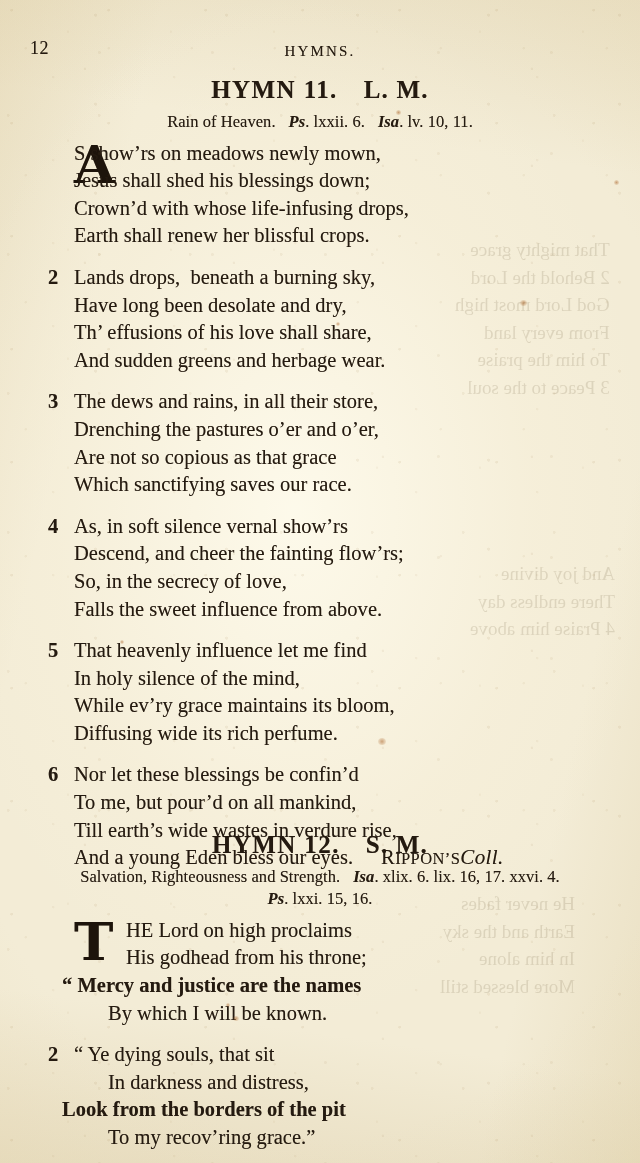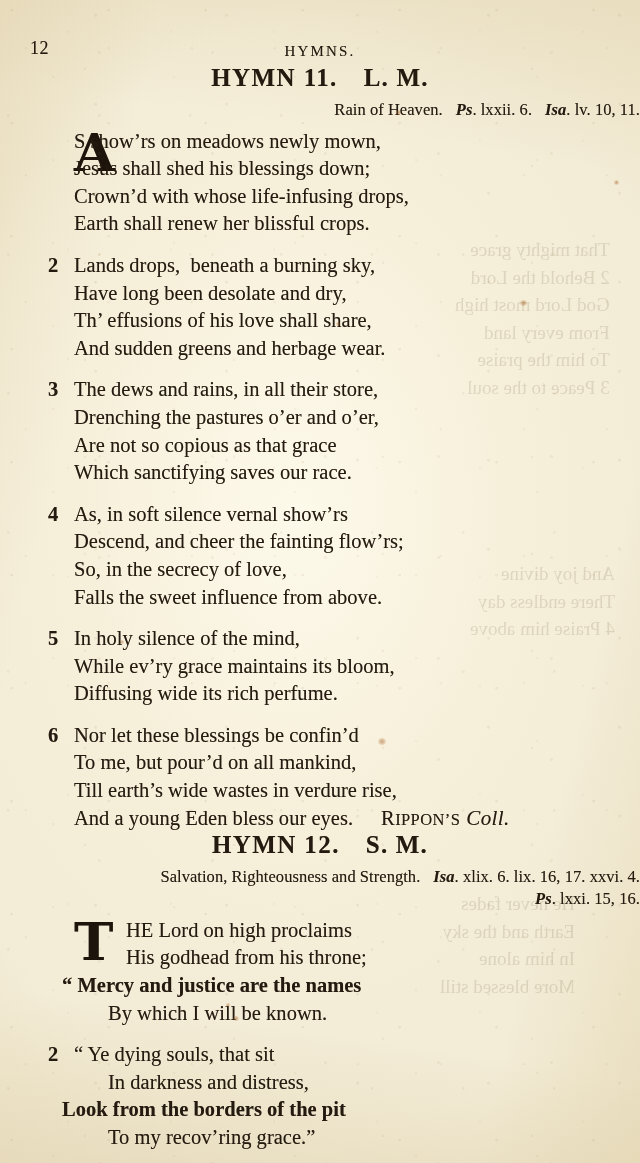--- a/index.html
+++ b/index.html
@@ -89,34 +89,34 @@
     right: 0;
     top: 43px;
     text-align: center;
     font-size: 15px;
     font-weight: 400;
     letter-spacing: 2.2px;
   }
 
   
   .hymn { position: absolute; left: 0; right: 0; }
-  #hymn-11 { top: 64px; }
+  #hymn-11 { top: 76px; }
   #hymn-12 { top: 831px; }
 
   .hymn-title {
     text-align: center;
     font-size: 25px;
     font-weight: 700;
     letter-spacing: 1.4px;
     line-height: 1.1;
   }
   .hymn-title .meter { margin-left: 26px; letter-spacing: 1.2px; }
 
   .hymn-subtitle {
-    text-align: right;
+    text-align: center;
     font-size: 16.5px;
     line-height: 1.28;
     margin-top: 7px;
     letter-spacing: 0.05px;
   }
   .hymn-subtitle .ref { margin-left: 13px; }
   .hymn-subtitle i { font-style: italic; font-weight: 600; }
   .subtitle-2 { margin-top: 1px; }
 
   
@@ -247,31 +247,31 @@
         </div>
 
         <div class="stanza">
           <div class="line"><span class="num">4</span><span>As, in soft silence vernal show’rs</span></div>
           <div class="line">Descend, and cheer the fainting flow’rs;</div>
           <div class="line">So, in the secrecy of love,</div>
           <div class="line">Falls the sweet influence from above.</div>
         </div>
 
         <div class="stanza">
-          <div class="line"><span class="num">5</span></div>
+          <div class="line"><span class="num">5</span><span>That heavenly influence let me find</span></div>
           <div class="line">In holy silence of the mind,</div>
           <div class="line">While ev’ry grace maintains its bloom,</div>
           <div class="line">Diffusing wide its rich perfume.</div>
         </div>
 
         <div class="stanza">
           <div class="line"><span class="num">6</span><span>Nor let these blessings be confin’d</span></div>
           <div class="line">To me, but pour’d on all mankind,</div>
           <div class="line">Till earth’s wide wastes in verdure rise,</div>
-          <div class="line"><span>And a young Eden bless our eyes.</span><span class="attribution smallcaps"><span class="cap">R</span><span>IPPON’S</span><span class="attr-italic" style="margin-left:6px;">Coll.</span></span></div>
+          <div class="line"><span>And a young Eden bless our eyes.</span><span class="attribution smallcaps"><span class="cap">R</span><span>IPPON’S</span><span class="attr-italic" style="">Coll.</span></span></div>
         </div>
 
       </div>
     </div>
 
     <div class="hymn" id="hymn-12">
 
       <div class="hymn-title">
         <span>HYMN 12.</span><span class="meter">S. M.</span>
       </div>

